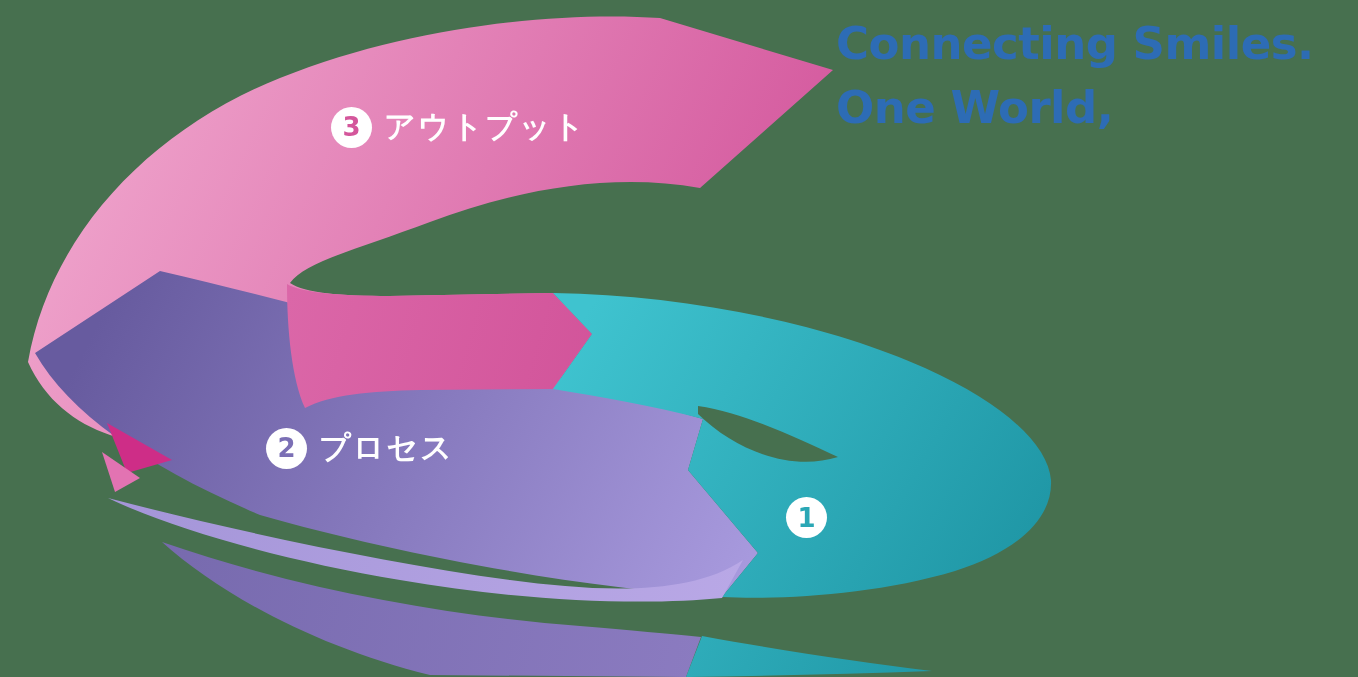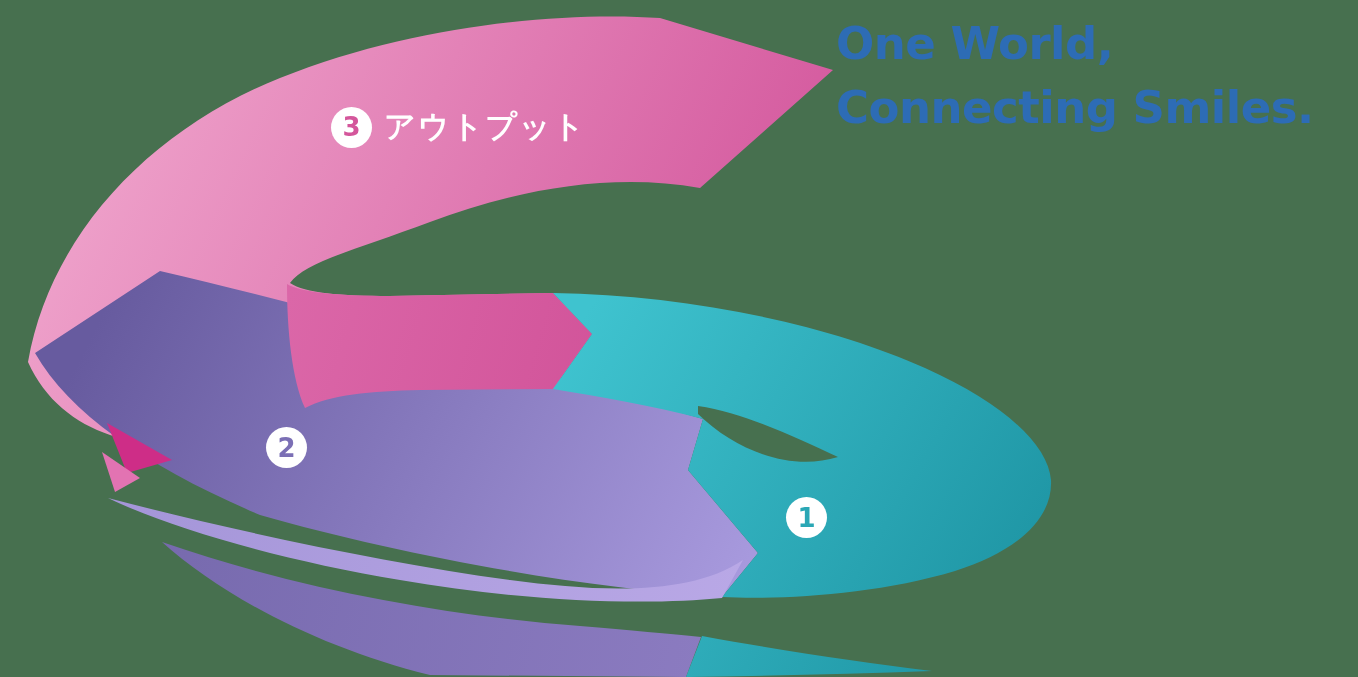--- a/index.html
+++ b/index.html
@@ -156,24 +156,25 @@
     <path fill="#e273b2" d="M 102 452 L 140 478 L 115 492 Z"></path>
   </svg>
 
   <div class="step-label" style="left:331px;top:106px;">
     <span class="badge badge-pink">3</span>
     <span>アウトプット</span>
   </div>
 
   <div class="step-label" style="left:266px;top:427px;">
     <span class="badge badge-purple">2</span>
+    <span>プロセス</span>
   </div>
 
   <div class="step-label" style="left:786px;top:497px;">
     <span class="badge badge-teal">1</span>
   </div>
 
   <div class="headline">
+    <div>Connecting Smiles.</div>
     <div>One World,</div>
-    <div>Connecting Smiles.</div>
   </div>
 
 </div>
 
 </body></html>

